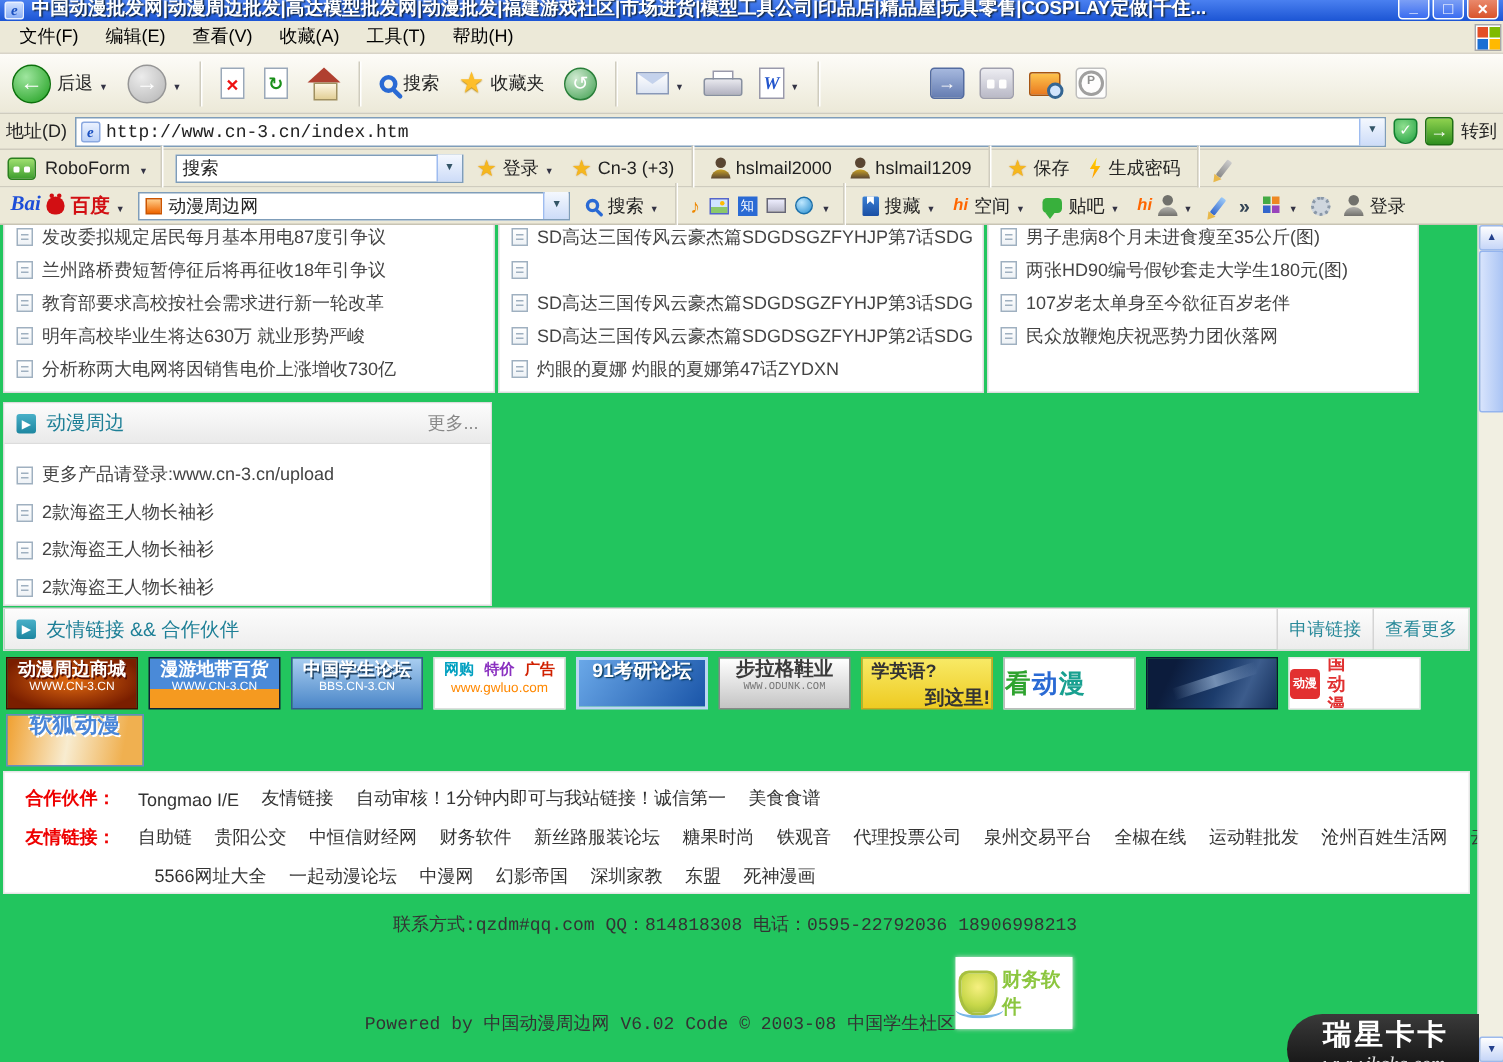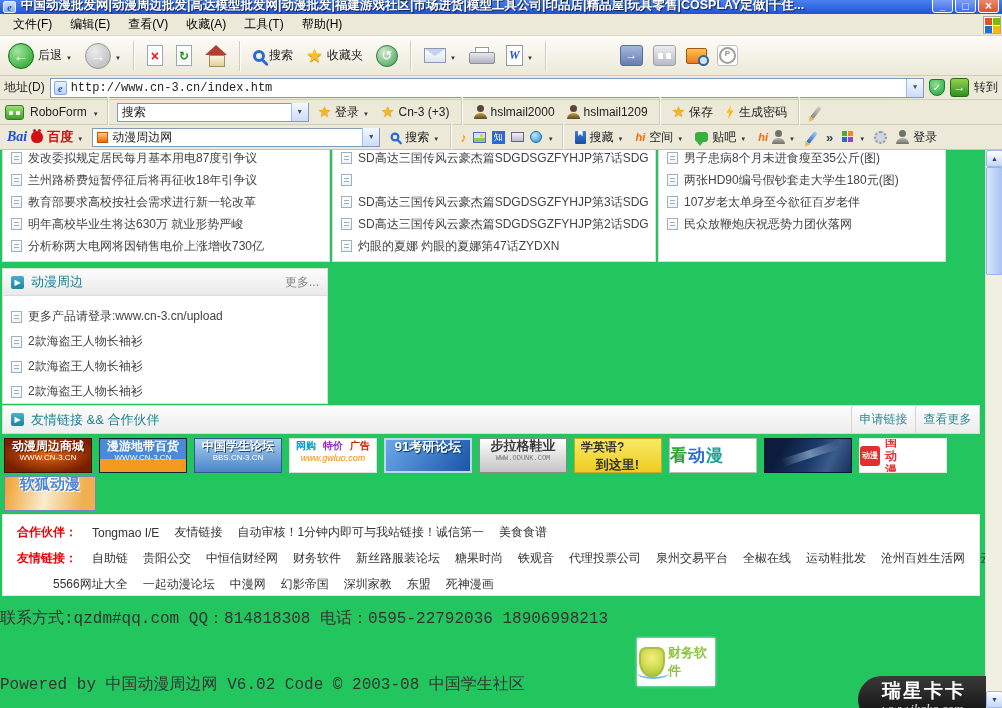--- a/index.html
+++ b/index.html
@@ -143,52 +143,52 @@
 .bt{font-weight:bold;font-size:12px;line-height:14px}
 .bs{font-size:8px;line-height:10px}
 .b1{background:radial-gradient(ellipse at 50% 45%,#e06a10,#7a1e00 78%);border-color:#431000;color:#fff}
 .b1 .bt{text-shadow:1px 1px 0 #5a0e00}
 .b2{background:linear-gradient(#4a8ad8 0 62%,#f59a20 62%);border-color:#112233;color:#fff}
 .b3{background:linear-gradient(#a8cdf0,#4a86c8);border-color:#345a8a;color:#fff}
 .b3 .bt{text-shadow:1px 1px 0 #224466}
 .b4{background:#fff;border-color:#ddd;color:#333}
 .b4 .row{display:flex;gap:7px;font-weight:bold;font-size:10px}
 .b4 .t1{color:#00a0c0}.b4 .t2{color:#8a30c0}.b4 .t3{color:#d02000}
-.b4 .bs{color:#ff8800;font-style:italic;font-size:9px}
+.b4 .bs{color:#ff8800;font-size:9px}
 .b5{background:linear-gradient(125deg,#6aa8e8,#1a55a8);border:2px solid #bcd6f2;color:#fff}
 .b5 .bt{font-size:13px;text-shadow:1px 1px 1px #003355}
 .b6{background:linear-gradient(#ffffff,#c4c4c4);border-color:#888;color:#3a3a3a}
 .b6 .bt{font-family:"Liberation Serif",serif;font-size:13px}
 .b6 .bs{color:#777;font-family:"Liberation Mono",monospace;font-size:7px}
 .b7{background:linear-gradient(#f8ea66,#eecb22);border-color:#c8a820;color:#333;align-items:stretch}
 .b7 .l1{align-self:flex-start;margin-left:6px;font-weight:bold;font-size:12px}
-.b7 .l2{align-self:flex-end;margin-right:22px;font-weight:bold;font-size:13px}
+.b7 .l2{align-self:flex-end;margin-right:1px;font-weight:bold;font-size:13px}
 .b8{background:#fff;border-color:#bbb;flex-direction:row;gap:1px}
 .b8 .ch{font-weight:bold;font-size:17px}
 .b8 .c1{color:#2fa32f}.b8 .c2{color:#2a6ad4}.b8 .c3{color:#18a090}
 .b9{background:linear-gradient(115deg,#0c1c3c 20%,#1c3c6c 55%,#3c5c8c 75%,#16305c);border-color:#0a1830}
 .b9::after{content:"";position:absolute;top:11px;left:16px;width:58px;height:8px;background:linear-gradient(90deg,transparent,#9ab4d4,transparent);transform:rotate(-18deg);opacity:.7}
 .b10{background:#fff;border-color:#e8e8e8;flex-direction:row;gap:4px}
 .b10 .logo{width:20px;height:20px;background:#e23030;border-radius:3px;color:#fff;display:flex;align-items:center;justify-content:center;flex:none}
 .b10 .logo::after{content:"动漫";font-size:8px;font-weight:bold}
 .b10 .tcol{display:flex;flex-direction:row;align-items:flex-start}
 .b10 .bt{color:#e03030;font-size:12px}
 .b10 .bs{color:#999;font-size:8px}
 .b11{width:92px;background:linear-gradient(100deg,#f0a030,#f8ecd0 45%,#f0b050 85%);border:1px solid #6a8ac0;color:#4a86d8}
 .b11 .bt{font-size:15px;text-shadow:1px 1px 0 #fff,-1px -1px 0 #fff}
 
 
 #partnersbox{position:absolute;left:2px;top:364px;width:978px;height:82px;border:1px solid #e6e6e6;background:#fff;padding:9px 0 0 14px}
 .prow{display:flex;gap:15px;align-items:center;white-space:nowrap;margin-bottom:9px}
 .red-label{color:#ee0000;font-weight:bold}
 .pl{color:#333}
-.indent{margin-left:36px}
-
-
-.f-line{position:absolute;left:0;width:980px;text-align:left;color:#333;font-family:"Liberation Mono","DejaVu Sans Mono",monospace;font-size:16px}
+.indent{margin-left:86px}
+
+
+.f-line{position:absolute;left:0;width:980px;text-align:center;color:#333;font-family:"Liberation Mono","DejaVu Sans Mono",monospace;font-size:12px}
 #f-contact{top:458px}
 #f-copy{top:476px}
 #f-powered{top:524px;width:880px}
 #certbadge{position:absolute;left:637px;top:488px;width:78px;height:48px;background:#fff;box-shadow:0 0 3px #ddd;display:flex;align-items:center;gap:3px;padding:2px;z-index:5}
 .shieldbig{width:26px;height:30px;background:radial-gradient(circle at 50% 35%,#f6f080,#c8d84a 60%,#9ab838);border:2px solid #a8c040;border-radius:7px 7px 11px 11px/7px 7px 16px 16px;position:relative;flex:none}
 .shieldbig::after{content:"";position:absolute;left:-4px;bottom:-4px;width:32px;height:10px;border-bottom:2px solid #7ab8e8;border-radius:50%}
 #cert-label{color:#8cc63f;font-size:13px;font-weight:bold}
 
 
 #watermark{position:absolute;left:858px;top:526px;width:128px;height:47px;background:linear-gradient(#3a3a3a,#0a0a0a);border-radius:24px 0 0 24px;z-index:30;color:#fff;padding:4px 4px 12px 24px}

